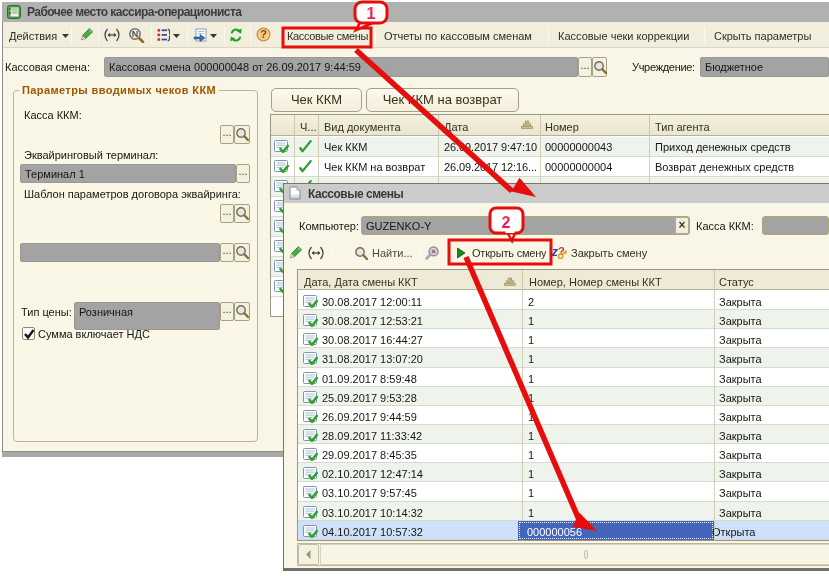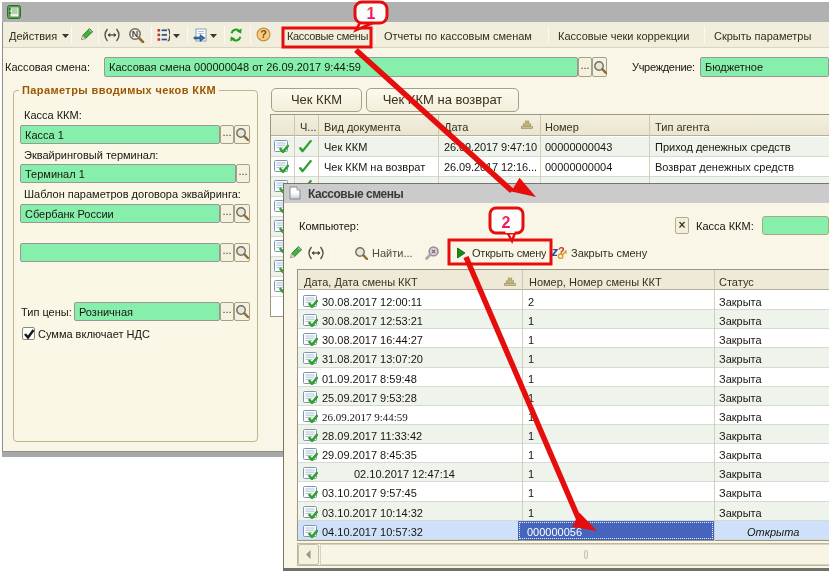--- a/index.html
+++ b/index.html
@@ -1,35 +1,36 @@
 <!DOCTYPE html>
 <html><head><meta charset="utf-8"><style>
 html,body{margin:0;padding:0;}
 body{width:829px;height:576px;background:#ffffff;overflow:hidden;font-family:"Liberation Sans",sans-serif;font-size:11px;color:#16160e;}
 #root{position:absolute;left:0;top:0;width:829px;height:576px;overflow:hidden;}
 div{box-sizing:border-box;}
-.inp{position:absolute;background:#86efac;border:1px solid #9a9894;border-radius:2px;padding:3px 3px 0 4px;white-space:nowrap;overflow:hidden;}
+.inp{position:absolute;background:#a3a3a3;border:1px solid #9a9894;border-radius:2px;padding:3px 3px 0 4px;white-space:nowrap;overflow:hidden;}
 .b3{position:absolute;background:#f4f1de;border:1px solid #a5a086;border-radius:2px;text-align:center;color:#3a3a28;overflow:hidden;}
 .lbl{position:absolute;white-space:nowrap;}
 .tsep{position:absolute;width:1px;background:#b7b39a;border-right:1px solid #fbfaf2;}
 .tbt{position:absolute;white-space:nowrap;color:#31301e;padding-top:0px;}
 </style></head><body>
 <div id="root">
 <div style="position:absolute;left:2px;top:2px;width:827px;height:455px;background:#f9f6e7;border-left:1px solid #8e8e86;"></div>
 <div style="position:absolute;left:2px;top:451px;width:827px;height:6px;background:#a8a8a8;border-top:1px solid #8e8e86;"></div>
 <div style="position:absolute;left:2px;top:2px;width:827px;height:20px;background:#b1b1b1;"></div>
 <svg style="position:absolute;left:7px;top:5px" width="14" height="14" viewBox="0 0 14 14">
       <rect x="0.5" y="0.5" width="13" height="13" rx="2" fill="#59a653" stroke="#2e6e2a"></rect>
       <rect x="3" y="2" width="9" height="10" rx="1" fill="#eef6ea" stroke="#3f7f3a" stroke-width="0.8"></rect>
       <line x1="4.5" y1="4" x2="10.5" y2="4" stroke="#7aa874"></line>
       <line x1="4.5" y1="6" x2="10.5" y2="6" stroke="#7aa874"></line>
       <line x1="4.5" y1="8" x2="10.5" y2="8" stroke="#7aa874"></line>
       <rect x="2" y="3" width="1.6" height="2" fill="#2e6e2a"></rect>
       <rect x="2" y="7" width="1.6" height="2" fill="#2e6e2a"></rect>
     </svg>
+<div style="position:absolute;left:27px;top:5px;font-size:12px;font-weight:bold;letter-spacing:-0.55px;color:#3c3c3c;">Рабочее место кассира-операциониста</div>
 <div style="position:absolute;left:3px;top:22px;width:826px;height:26px;background:#f1eedd;border-bottom:1px solid #d9d5bf;"></div>
 <div style="position:absolute;left:9px;top:30px;color:#2e2d1d;">Действия</div>
 <svg style="position:absolute;left:62px;top:34px" width="7" height="4" viewBox="0 0 7 4">
       <path d="M0 0 L7 0 L3.5 4 z" fill="#3a3a28"></path>
     </svg>
 <div class="tsep" style="left:71px;top:26px;height:18px"></div>
 <svg style="position:absolute;left:79px;top:28px" width="14" height="14" viewBox="0 0 14 14">
       <g transform="rotate(45 7 7)">
         <rect x="4.9" y="0.2" width="4.4" height="9.6" fill="#44b044" stroke="#1e7d1e" stroke-width="0.8"></rect>
         <rect x="4.9" y="0.2" width="4.4" height="2" fill="#8ed08e" stroke="#1e7d1e" stroke-width="0.6"></rect>
@@ -97,47 +98,45 @@
 <div class="b3" style="left:592px;top:57px;width:15px;height:20px;"></div>
 <svg style="position:absolute;left:593px;top:60px" width="14" height="14" viewBox="0 0 14 14">
       <circle cx="6" cy="6" r="4.2" fill="#e9e5d8" stroke="#6e6e66" stroke-width="1.4"></circle>
       <line x1="9.2" y1="9.2" x2="13" y2="13" stroke="#8a6d3b" stroke-width="2.4" stroke-linecap="round"></line>
     </svg>
 <div class="lbl" style="position:absolute;left:632px;top:61px;letter-spacing:-0.3px;">Учреждение:</div>
 <div class="inp" style="left:700px;top:57px;width:129px;height:20px;">Бюджетное</div>
 <div style="position:absolute;left:13px;top:90px;width:245px;height:352px;border:1px solid #bdb68d;border-radius:4px;background:#faf7e7;"></div>
 <div style="position:absolute;left:19px;top:84px;padding:0 3px;background:#f9f6e7;font-weight:bold;letter-spacing:0.4px;color:#9c5700;">Параметры вводимых чеков ККМ</div>
 <div class="lbl" style="position:absolute;left:24px;top:109px;">Касса ККМ:</div>
-<div class="inp" style="left:20px;top:125px;width:200px;height:19px;">Касса 1</div>
 <div class="b3" style="left:220px;top:125px;width:14px;height:19px;line-height:13px;">...</div>
 <div class="b3" style="left:234px;top:125px;width:16px;height:19px;"></div>
 <svg style="position:absolute;left:235px;top:127px" width="14" height="14" viewBox="0 0 14 14">
       <circle cx="6" cy="6" r="4.2" fill="#e9e5d8" stroke="#6e6e66" stroke-width="1.4"></circle>
       <line x1="9.2" y1="9.2" x2="13" y2="13" stroke="#8a6d3b" stroke-width="2.4" stroke-linecap="round"></line>
     </svg>
 <div class="lbl" style="position:absolute;left:24px;top:149px;">Эквайринговый терминал:</div>
 <div class="inp" style="left:20px;top:164px;width:216px;height:19px;">Терминал 1</div>
 <div class="b3" style="left:236px;top:164px;width:14px;height:19px;line-height:13px;">...</div>
 <div class="lbl" style="position:absolute;left:24px;top:188px;">Шаблон параметров договора эквайринга:</div>
-<div class="inp" style="left:20px;top:204px;width:200px;height:19px;">Сбербанк России</div>
 <div class="b3" style="left:220px;top:204px;width:14px;height:19px;line-height:13px;">...</div>
 <div class="b3" style="left:234px;top:204px;width:16px;height:19px;"></div>
 <svg style="position:absolute;left:235px;top:206px" width="14" height="14" viewBox="0 0 14 14">
       <circle cx="6" cy="6" r="4.2" fill="#e9e5d8" stroke="#6e6e66" stroke-width="1.4"></circle>
       <line x1="9.2" y1="9.2" x2="13" y2="13" stroke="#8a6d3b" stroke-width="2.4" stroke-linecap="round"></line>
     </svg>
 <div class="inp" style="left:20px;top:243px;width:200px;height:19px;"></div>
 <div class="b3" style="left:220px;top:243px;width:14px;height:19px;line-height:13px;">...</div>
 <div class="b3" style="left:234px;top:243px;width:16px;height:19px;"></div>
 <svg style="position:absolute;left:235px;top:245px" width="14" height="14" viewBox="0 0 14 14">
       <circle cx="6" cy="6" r="4.2" fill="#e9e5d8" stroke="#6e6e66" stroke-width="1.4"></circle>
       <line x1="9.2" y1="9.2" x2="13" y2="13" stroke="#8a6d3b" stroke-width="2.4" stroke-linecap="round"></line>
     </svg>
 <div class="lbl" style="position:absolute;left:21px;top:306px;">Тип цены:</div>
-<div class="inp" style="left:74px;top:302px;width:146px;height:19px;">Розничная</div>
+<div class="inp" style="left:74px;top:302px;width:146px;height:28px;">Розничная</div>
 <div class="b3" style="left:220px;top:302px;width:14px;height:19px;line-height:13px;">...</div>
 <div class="b3" style="left:234px;top:302px;width:16px;height:19px;"></div>
 <svg style="position:absolute;left:235px;top:304px" width="14" height="14" viewBox="0 0 14 14">
       <circle cx="6" cy="6" r="4.2" fill="#e9e5d8" stroke="#6e6e66" stroke-width="1.4"></circle>
       <line x1="9.2" y1="9.2" x2="13" y2="13" stroke="#8a6d3b" stroke-width="2.4" stroke-linecap="round"></line>
     </svg>
 <div style="position:absolute;left:22px;top:327px;width:13px;height:13px;background:#fff;border:1px solid #8a8a7a;border-radius:2px;"></div>
 <svg style="position:absolute;left:23px;top:328px" width="12" height="12" viewBox="0 0 12 12">
       <path d="M2 6 L5 9.5 L10.5 2" fill="none" stroke="#1a1a1a" stroke-width="2.5"></path>
     </svg>
@@ -328,20 +327,21 @@
         <linearGradient id="pg" x1="0" y1="0" x2="0" y2="1">
           <stop offset="0.5" stop-color="#ffffff"></stop>
           <stop offset="1" stop-color="#b9cce0"></stop>
         </linearGradient>
       </defs>
       <path d="M1 1 L8 1 L11 4 L11 13 L1 13 z" fill="url(#pg)" stroke="#8a8a8a"></path>
       <path d="M8 1 L8 4 L11 4" fill="#e8e8e8" stroke="#8a8a8a" stroke-width="0.8"></path>
     </svg>
 <div style="position:absolute;left:308px;top:187px;font-size:12px;font-weight:bold;letter-spacing:-0.5px;color:#3a3a3a;">Кассовые смены</div>
 <div class="lbl" style="position:absolute;left:299px;top:220px;">Компьютер:</div>
+<div class="inp" style="left:361px;top:216px;width:329px;height:19px;border-color:#ada878;border-radius:3px;">GUZENKO-Y</div>
 <div style="position:absolute;left:675px;top:217px;width:14px;height:17px;border:1px solid #b3ae8e;background:#f2eeda;border-radius:2px;text-align:center;font-weight:bold;color:#3c3c28;font-size:12px;line-height:15px;">×</div>
 <div class="lbl" style="position:absolute;left:696px;top:220px;">Касса ККМ:</div>
 <div class="inp" style="left:762px;top:216px;width:67px;height:19px;border-color:#ada878;border-radius:3px;"></div>
 <svg style="position:absolute;left:288px;top:246px" width="14" height="14" viewBox="0 0 14 14">
       <g transform="rotate(45 7 7)">
         <rect x="4.9" y="0.2" width="4.4" height="9.6" fill="#44b044" stroke="#1e7d1e" stroke-width="0.8"></rect>
         <rect x="4.9" y="0.2" width="4.4" height="2" fill="#8ed08e" stroke="#1e7d1e" stroke-width="0.6"></rect>
         <path d="M4.9 9.8 L9.3 9.8 L7.1 13.8 z" fill="#e8dfc0" stroke="#8c8c6a" stroke-width="0.7"></path>
       </g>
     </svg>
@@ -470,21 +470,21 @@
 <div style="position:absolute;left:522px;top:387px;width:1px;height:19px;background:#cbc7aa;opacity:0.8;"></div>
 <div style="position:absolute;left:714px;top:387px;width:1px;height:19px;background:#cbc7aa;opacity:0.8;"></div>
 <div style="position:absolute;left:298px;top:406px;width:531px;height:19px;background:#ffffff;border-bottom:1px solid #d6dbd2;"></div>
 <svg style="position:absolute;left:303px;top:410px" width="15" height="13" viewBox="0 0 15 13">
       <rect x="0.5" y="0.5" width="13" height="11" rx="1" fill="#fdfdfd" stroke="#7d96ad"></rect>
       <line x1="2.5" y1="3" x2="11.5" y2="3" stroke="#a8c0d8" stroke-width="1"></line>
       <line x1="2.5" y1="5.2" x2="11.5" y2="5.2" stroke="#a8c0d8" stroke-width="1"></line>
       <line x1="2.5" y1="7.4" x2="9.5" y2="7.4" stroke="#a8c0d8" stroke-width="1"></line>
       <path d="M6.5 9 L9 11.8 L13.8 6" fill="none" stroke="#2ea12e" stroke-width="2.6" stroke-linecap="round" stroke-linejoin="round"></path>
     </svg>
-<div class="lbl" style="position:absolute;left:322px;top:411px;font-family:Liberation Serif, serif;">26.09.2017 9:44:59</div>
+<div class="lbl" style="position:absolute;left:322px;top:411px;">26.09.2017 9:44:59</div>
 <div class="lbl" style="position:absolute;left:528px;top:411px;">1</div>
 <div class="lbl" style="position:absolute;left:719px;top:411px;">Закрыта</div>
 <div style="position:absolute;left:522px;top:406px;width:1px;height:19px;background:#cbc7aa;opacity:0.8;"></div>
 <div style="position:absolute;left:714px;top:406px;width:1px;height:19px;background:#cbc7aa;opacity:0.8;"></div>
 <div style="position:absolute;left:298px;top:425px;width:531px;height:19px;background:#eef3eb;border-bottom:1px solid #d6dbd2;"></div>
 <svg style="position:absolute;left:303px;top:429px" width="15" height="13" viewBox="0 0 15 13">
       <rect x="0.5" y="0.5" width="13" height="11" rx="1" fill="#fdfdfd" stroke="#7d96ad"></rect>
       <line x1="2.5" y1="3" x2="11.5" y2="3" stroke="#a8c0d8" stroke-width="1"></line>
       <line x1="2.5" y1="5.2" x2="11.5" y2="5.2" stroke="#a8c0d8" stroke-width="1"></line>
       <line x1="2.5" y1="7.4" x2="9.5" y2="7.4" stroke="#a8c0d8" stroke-width="1"></line>
@@ -509,21 +509,21 @@
 <div style="position:absolute;left:522px;top:444px;width:1px;height:19px;background:#cbc7aa;opacity:0.8;"></div>
 <div style="position:absolute;left:714px;top:444px;width:1px;height:19px;background:#cbc7aa;opacity:0.8;"></div>
 <div style="position:absolute;left:298px;top:463px;width:531px;height:19px;background:#eef3eb;border-bottom:1px solid #d6dbd2;"></div>
 <svg style="position:absolute;left:303px;top:467px" width="15" height="13" viewBox="0 0 15 13">
       <rect x="0.5" y="0.5" width="13" height="11" rx="1" fill="#fdfdfd" stroke="#7d96ad"></rect>
       <line x1="2.5" y1="3" x2="11.5" y2="3" stroke="#a8c0d8" stroke-width="1"></line>
       <line x1="2.5" y1="5.2" x2="11.5" y2="5.2" stroke="#a8c0d8" stroke-width="1"></line>
       <line x1="2.5" y1="7.4" x2="9.5" y2="7.4" stroke="#a8c0d8" stroke-width="1"></line>
       <path d="M6.5 9 L9 11.8 L13.8 6" fill="none" stroke="#2ea12e" stroke-width="2.6" stroke-linecap="round" stroke-linejoin="round"></path>
     </svg>
-<div class="lbl" style="position:absolute;left:322px;top:468px;margin-left:32px;">02.10.2017 12:47:14</div>
+<div class="lbl" style="position:absolute;left:322px;top:468px;">02.10.2017 12:47:14</div>
 <div class="lbl" style="position:absolute;left:528px;top:468px;">1</div>
 <div class="lbl" style="position:absolute;left:719px;top:468px;">Закрыта</div>
 <div style="position:absolute;left:522px;top:463px;width:1px;height:19px;background:#cbc7aa;opacity:0.8;"></div>
 <div style="position:absolute;left:714px;top:463px;width:1px;height:19px;background:#cbc7aa;opacity:0.8;"></div>
 <div style="position:absolute;left:298px;top:482px;width:531px;height:20px;background:#ffffff;border-bottom:1px solid #d6dbd2;"></div>
 <svg style="position:absolute;left:303px;top:486px" width="15" height="13" viewBox="0 0 15 13">
       <rect x="0.5" y="0.5" width="13" height="11" rx="1" fill="#fdfdfd" stroke="#7d96ad"></rect>
       <line x1="2.5" y1="3" x2="11.5" y2="3" stroke="#a8c0d8" stroke-width="1"></line>
       <line x1="2.5" y1="5.2" x2="11.5" y2="5.2" stroke="#a8c0d8" stroke-width="1"></line>
       <line x1="2.5" y1="7.4" x2="9.5" y2="7.4" stroke="#a8c0d8" stroke-width="1"></line>
@@ -551,21 +551,21 @@
 <svg style="position:absolute;left:303px;top:525px" width="15" height="13" viewBox="0 0 15 13">
       <rect x="0.5" y="0.5" width="13" height="11" rx="1" fill="#fdfdfd" stroke="#7d96ad"></rect>
       <line x1="2.5" y1="3" x2="11.5" y2="3" stroke="#a8c0d8" stroke-width="1"></line>
       <line x1="2.5" y1="5.2" x2="11.5" y2="5.2" stroke="#a8c0d8" stroke-width="1"></line>
       <line x1="2.5" y1="7.4" x2="9.5" y2="7.4" stroke="#a8c0d8" stroke-width="1"></line>
       <path d="M6.5 9 L9 11.8 L13.8 6" fill="none" stroke="#2ea12e" stroke-width="2.6" stroke-linecap="round" stroke-linejoin="round"></path>
     </svg>
 <div class="lbl" style="position:absolute;left:322px;top:526px;">04.10.2017 10:57:32</div>
 <div style="position:absolute;left:518px;top:521px;width:196px;height:19px;background:#4565bd;outline:1px dotted #e8eefc;outline-offset:-2px;"></div>
 <div class="lbl" style="position:absolute;left:527px;top:526px;color:#fff;">000000056</div>
-<div class="lbl" style="position:absolute;left:747px;top:526px;font-style:italic;">Открыта</div>
+<div class="lbl" style="position:absolute;left:712px;top:526px;">Открыта</div>
 <div style="position:absolute;left:714px;top:521px;width:1px;height:19px;background:#cbc7aa;opacity:0.8;"></div>
 <div style="position:absolute;left:297px;top:543px;width:532px;height:23px;background:#f6f3e3;border:1px solid #bcb89e;border-right:none;"></div>
 <div style="position:absolute;left:298px;top:544px;width:21px;height:21px;background:#f4f1e1;border:1px solid #c3bfa4;border-radius:2px;"></div>
 <svg style="position:absolute;left:304px;top:549px" width="8" height="10" viewBox="0 0 8 10">
       <path d="M6.5 1 L2 5.5 L6.5 10 z" fill="#9a968a"></path>
     </svg>
 <div style="position:absolute;left:320px;top:544px;width:509px;height:21px;background:#f8f5e6;border:1px solid #d8d4bc;border-right:none;"></div>
 <div style="position:absolute;left:584px;top:550px;width:4px;height:9px;border:1px solid #c9c5ac;border-radius:3px;background:#efecdc;"></div>
 <svg style="position:absolute;left:0;top:0;z-index:50" width="829" height="576" viewBox="0 0 829 576">
       <defs>

